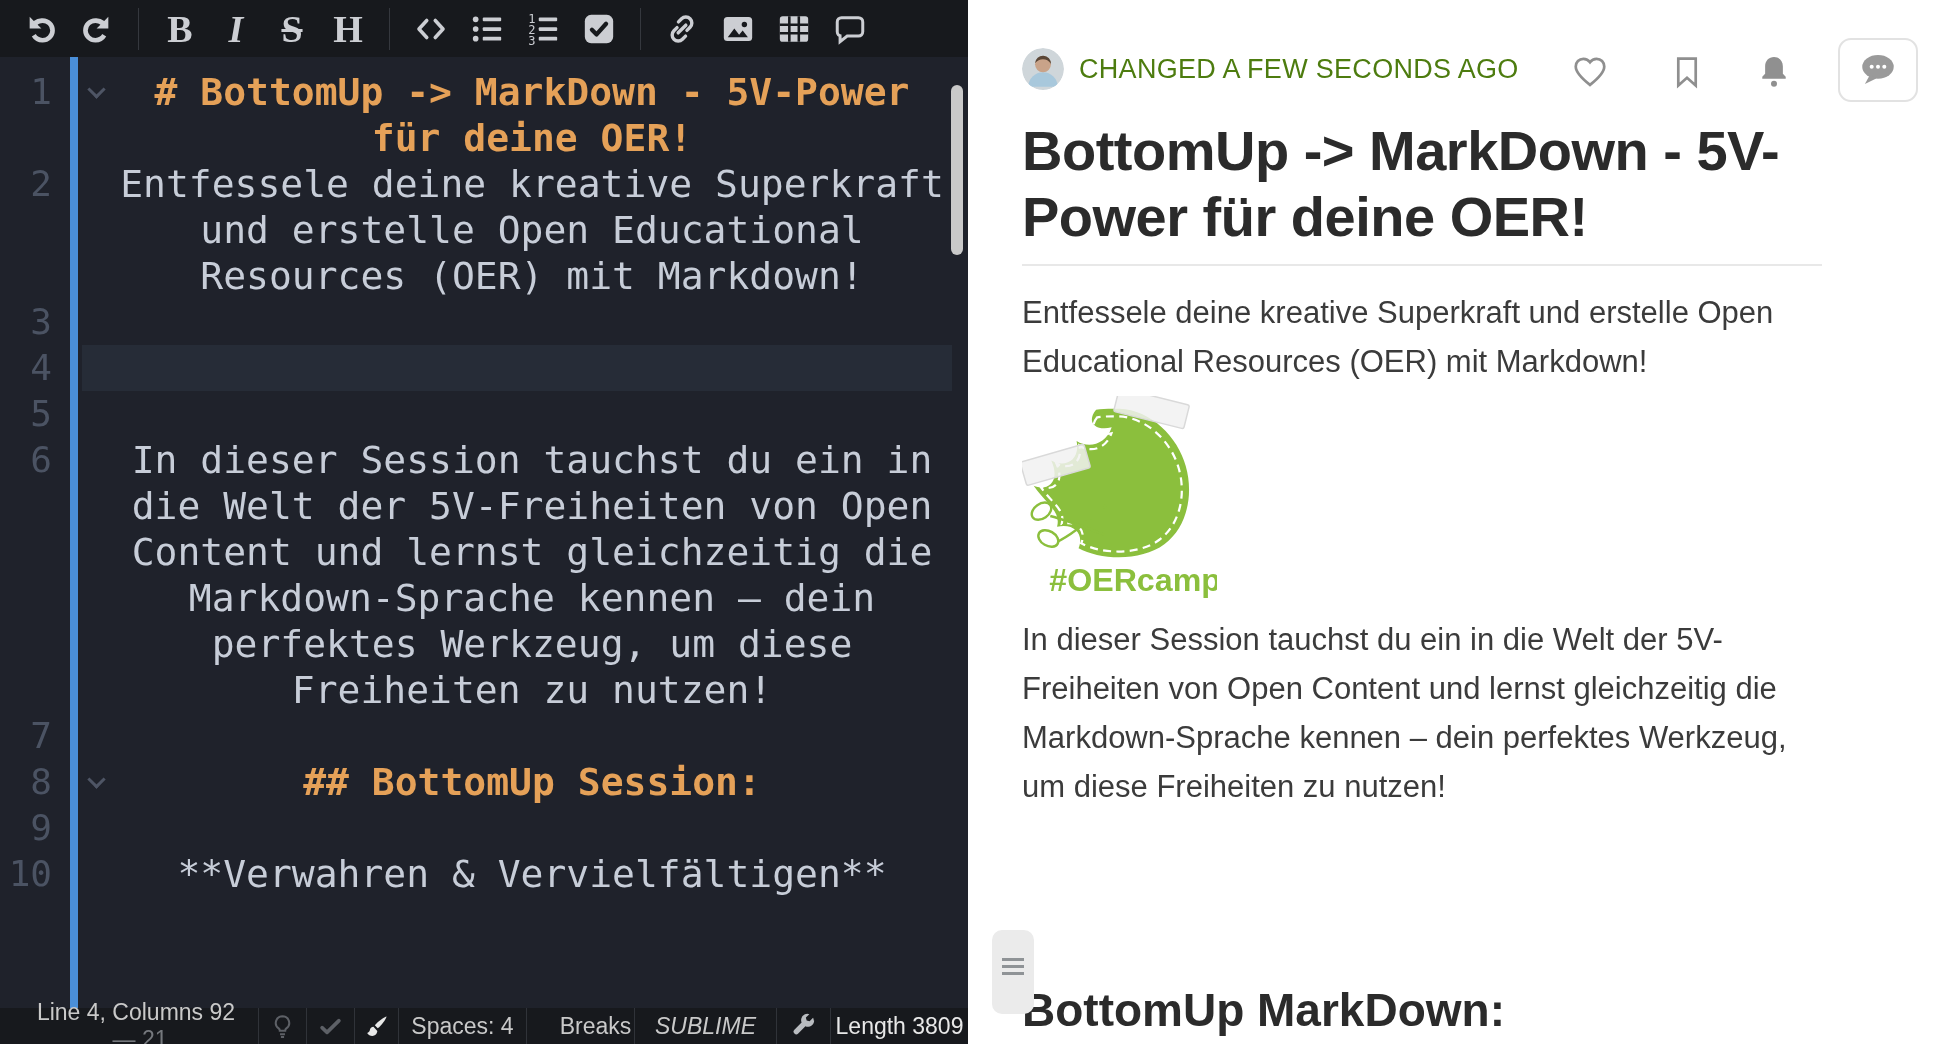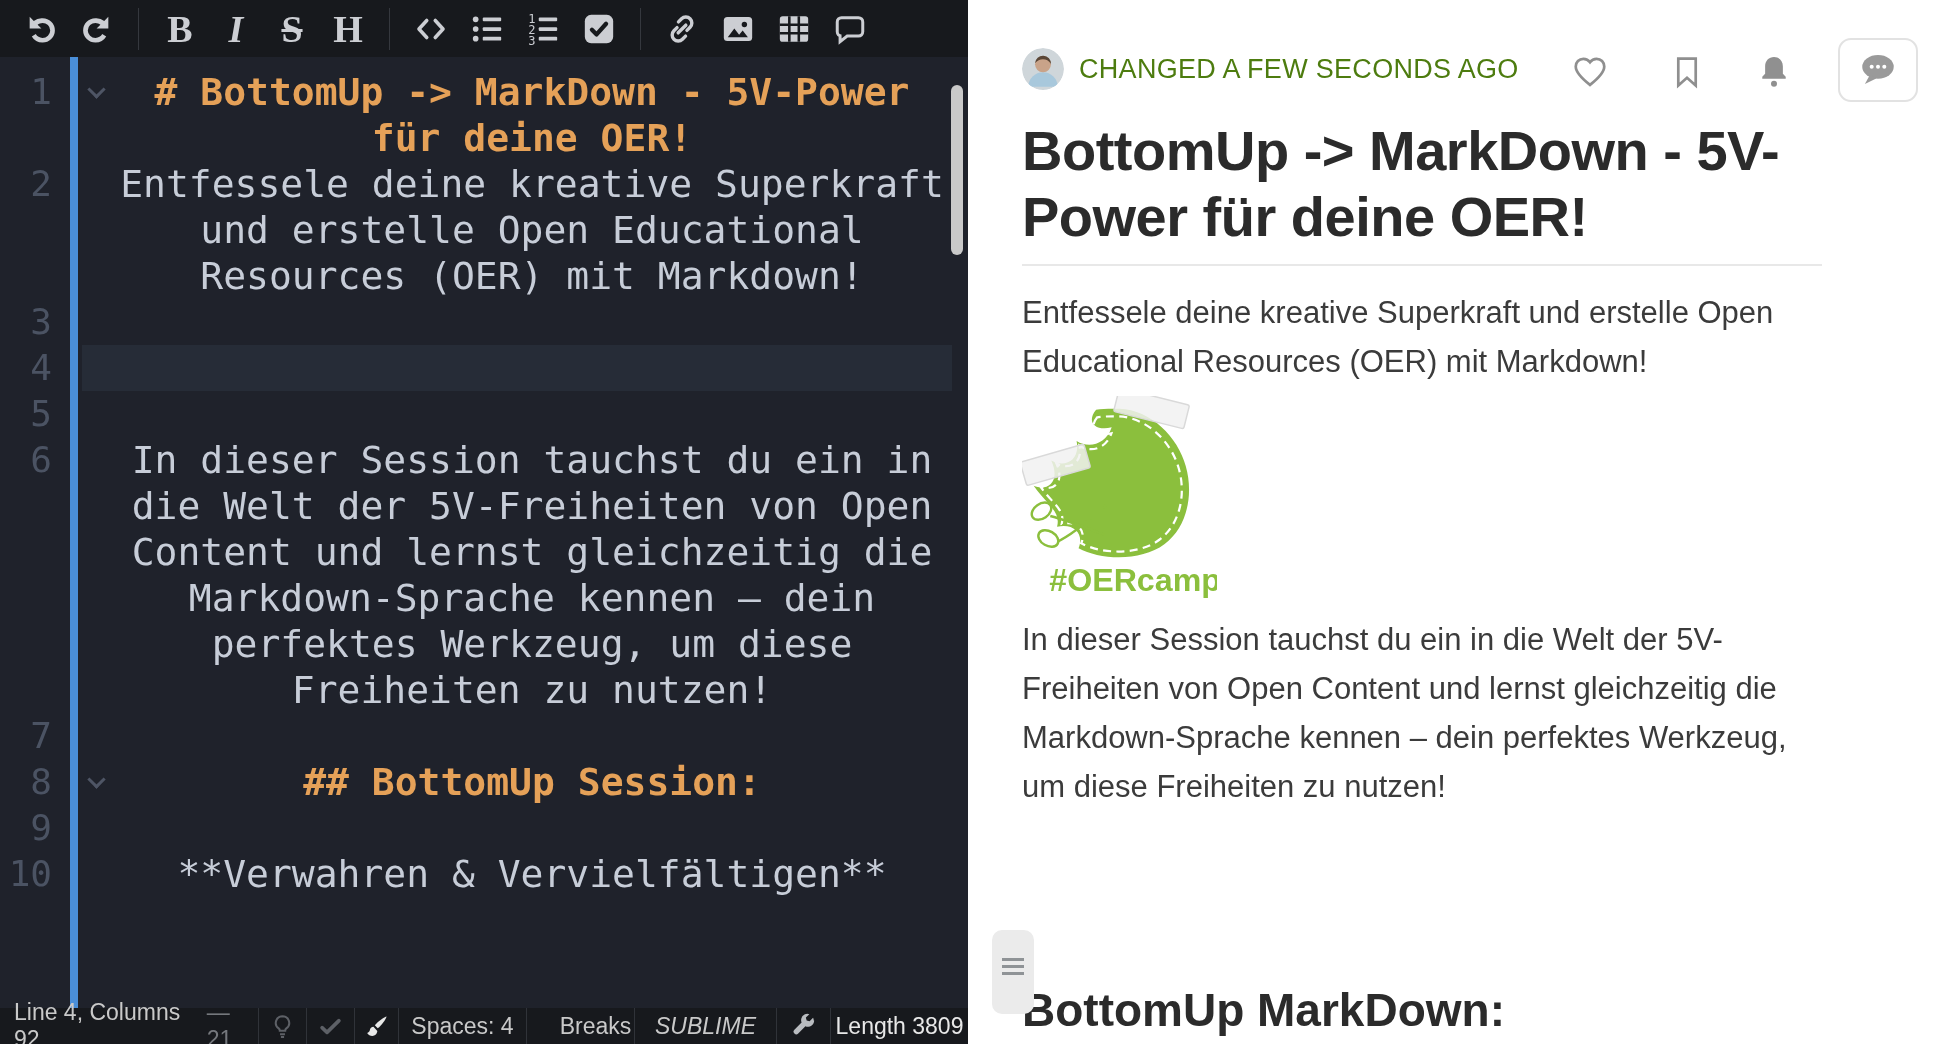--- a/index.html
+++ b/index.html
@@ -43,21 +43,21 @@
   .cursor { display:inline-block; width:3px; height:44px; margin:0 -1.5px;
             background:#5299e0; vertical-align:top; }
 
   .scroll-thumb { position:absolute; right:5px; top:28px; width:12px; height:170px;
                   background:#c9c9c9; border-radius:6px; cursor:grab; }
 
   .statusbar { position:absolute; bottom:0; left:0; right:0; height:36px; background:#17191d;
                display:flex; color:#c9c9c9; font-size:23px; }
   .st-cell { display:flex; align-items:center; justify-content:center; height:100%; flex:none; }
   .st-cell + .st-cell { border-left:1px solid #303339; }
-  .st-cell.left { justify-content:center; padding-left:14px; }
+  .st-cell.left { justify-content:center; padding-left:14px;flex-direction:column; }
   .st-cell svg { width:27px; height:27px; display:block; }
   .st-dim { color:#75787d; margin-left:8px; }
   .tone-dim { color:#5d6066; }
   .tone-mid { color:#b9bcc0; }
   .tone-bright { color:#e8e8e8; }
 
   
   .preview-pane { position:absolute; left:968px; top:0; width:970px; height:1044px; background:#fff; }
   .pv-header { position:absolute; top:48px; left:54px; display:flex; align-items:center; }
   .avatar { width:42px; height:42px; border-radius:50%; overflow:hidden; flex:none; }

